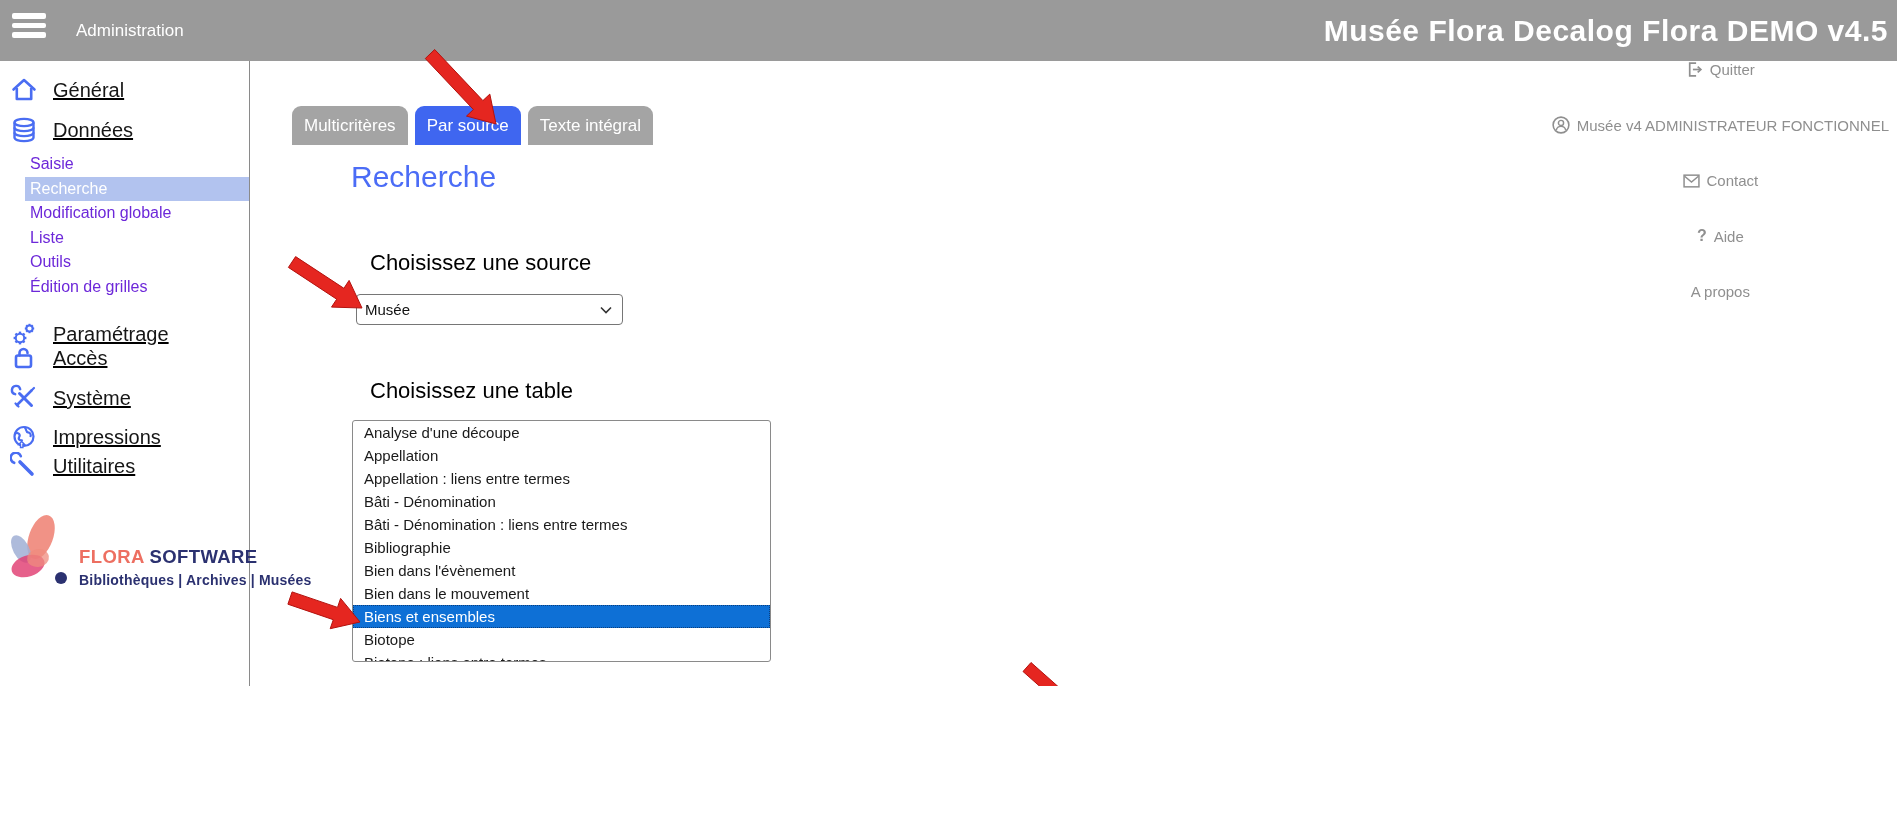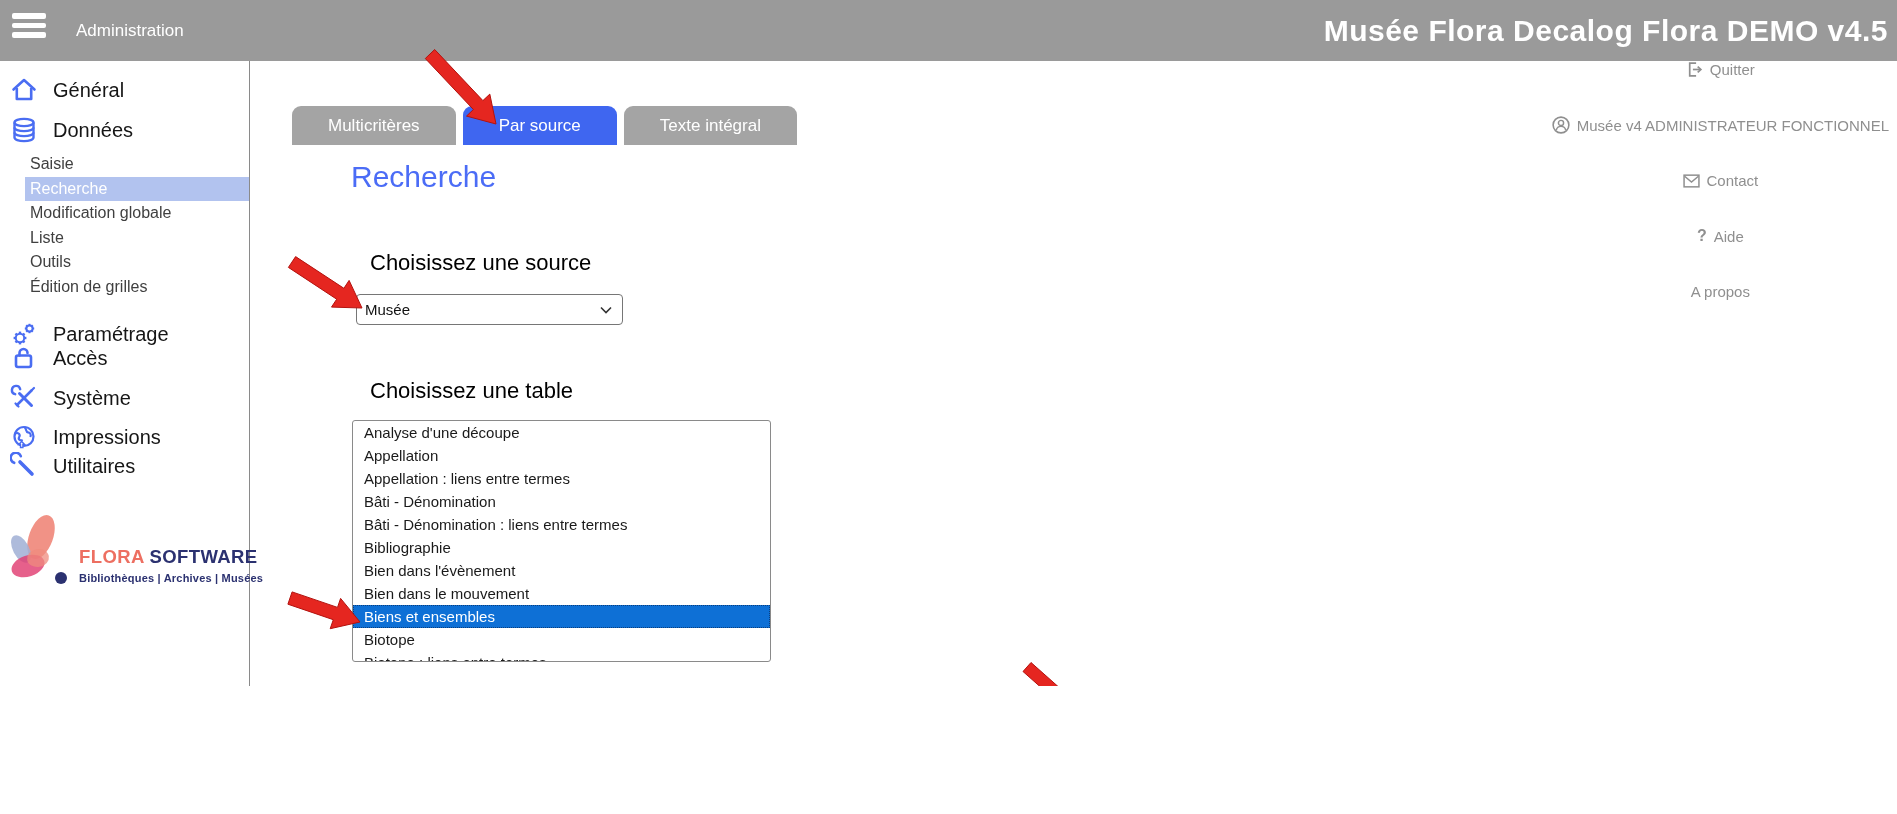--- a/index.html
+++ b/index.html
@@ -15,35 +15,35 @@
   .topbar-title{right:9px;top:0;height:61px;display:flex;align-items:center;color:#fff;font-size:30px;font-weight:bold;letter-spacing:.5px;white-space:nowrap;}
 
   
   .userbar{top:61px;right:8px;height:30px;display:flex;align-items:center;gap:38px;color:#8f8f8f;font-size:15px;white-space:nowrap;flex-direction:column;}
   .userbar .lnk{display:flex;align-items:center;gap:7px;cursor:pointer;}
   .userbar svg{display:block;}
   .qmark{font-size:16px;font-weight:bold;color:#8f8f8f;}
 
   
   .divider{left:249px;top:61px;width:1px;height:753px;background:#8a8a8a;}
-  .side-group{left:0;width:249px;display:flex;align-items:center;gap:15px;padding-left:10px;box-sizing:border-box;cursor:pointer;}
+  .side-group{left:0;width:249px;display:flex;align-items:center;gap:15px;padding-left:10px;box-sizing:border-box;cursor:pointer;text-decoration:underline;}
   .side-group .glabel{font-size:20px;color:#161616;}
   .side-group svg{display:block;flex:0 0 auto;}
   .side-children{left:25px;top:152px;width:224px;}
-  .side-child{height:24.5px;line-height:24.5px;padding-left:5px;font-size:16px;color:#404040;cursor:pointer;}
+  .side-child{height:24.5px;line-height:24.5px;padding-left:5px;font-size:16px;color:#6d28d9;cursor:pointer;}
   .side-child.selected{background:#b2c3ef;color:#fff;}
-  .logo-tagline{color:#2b3170;font-size:11px;font-weight:bold;letter-spacing:.2px;}
+  .logo-tagline{color:#2b3170;font-size:14px;font-weight:bold;letter-spacing:.2px;}
   .logo-brand{font-size:18.5px;font-weight:bold;letter-spacing:.4px;white-space:nowrap;}
   .logo-brand .b1{color:#ed6f61;}
   .logo-brand .b2{color:#2b3170;}
   .logo-dot{left:55px;top:572px;width:12px;height:12px;border-radius:50%;background:#2b3170;}
 
   
   .tabs{left:292px;top:106px;display:flex;gap:7px;}
-  .tab{height:39px;display:flex;align-items:center;padding:0 36px;background:#a4a4a4;color:#fff;
+  .tab{height:39px;display:flex;align-items:center;padding:0 12px;background:#a4a4a4;color:#fff;
        font-size:17px;border-radius:9px 9px 0 0;cursor:pointer;white-space:nowrap;}
   .tab.active{background:#3f66f0;}
 
   
   .page-title{left:351px;top:160px;font-size:30px;color:#4b6cf6;}
   .field-label{left:370px;font-size:22px;color:#000;}
   .select{left:356px;top:294px;width:267px;height:31px;border:1px solid #767676;border-radius:4px;
           box-sizing:border-box;display:flex;align-items:center;justify-content:space-between;
           padding:0 10px 0 8px;font-size:15px;color:#111;background:#fff;cursor:pointer;}
   .listbox{left:352px;top:420px;width:419px;height:242px;border:1px solid #8a8a8a;border-radius:3px;

